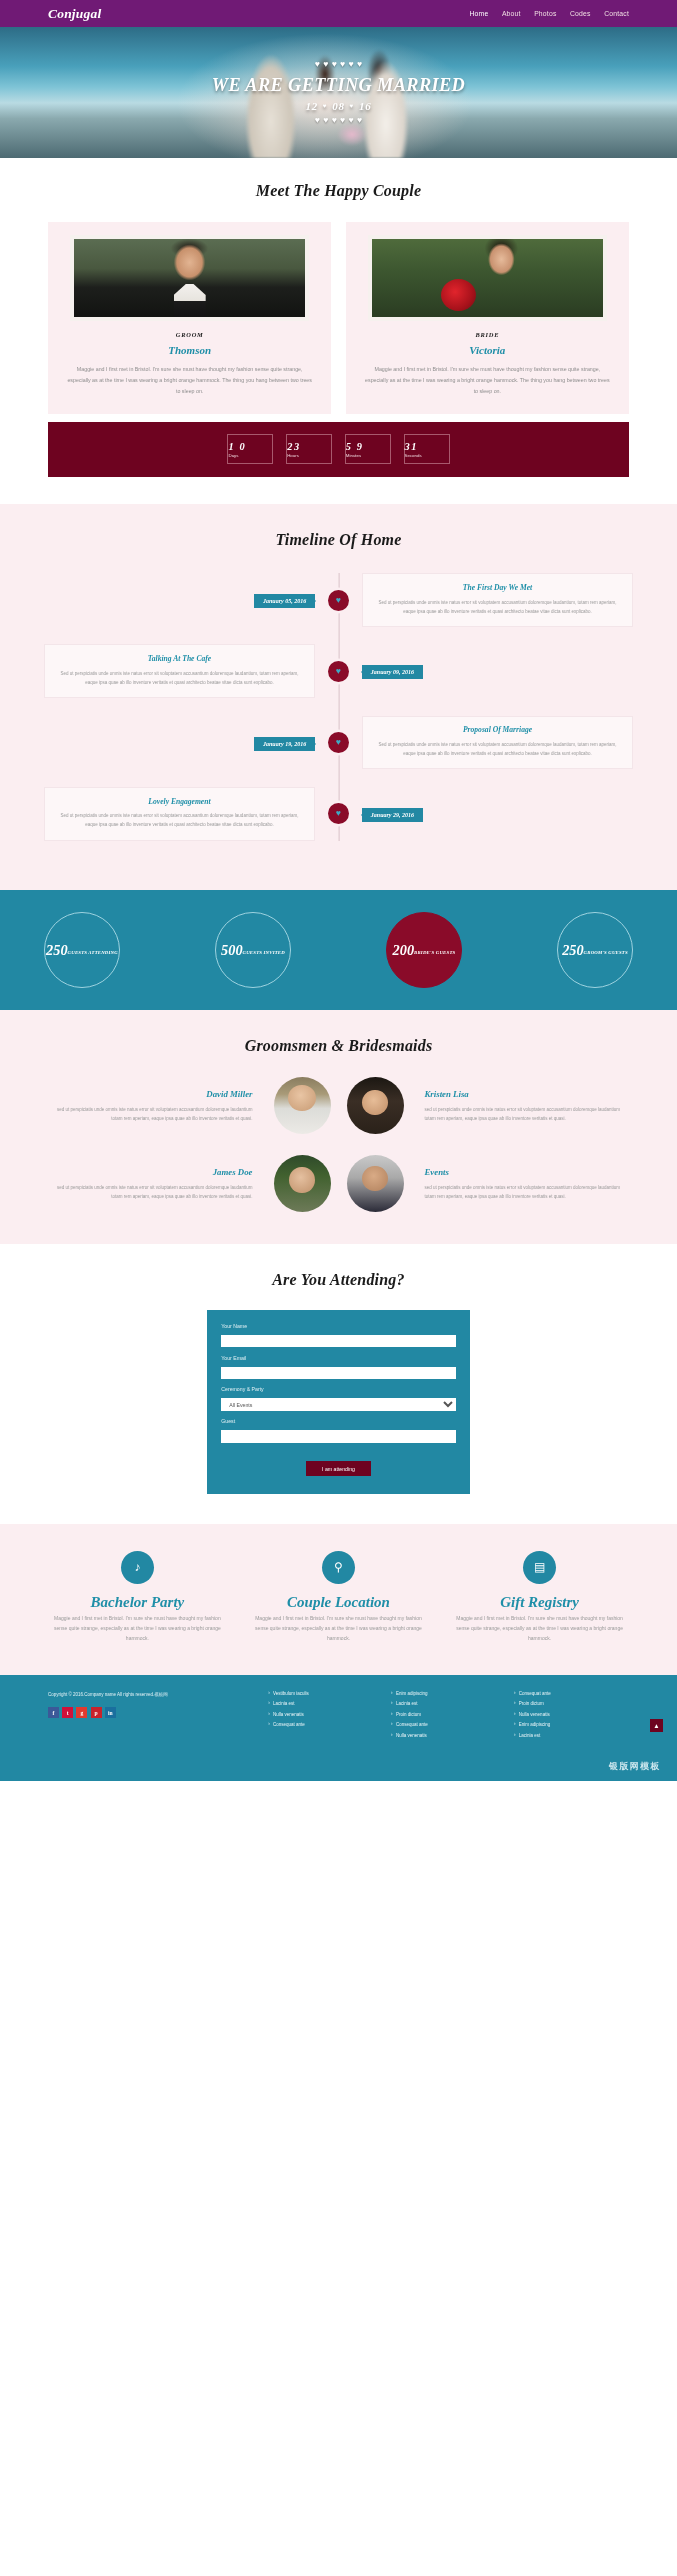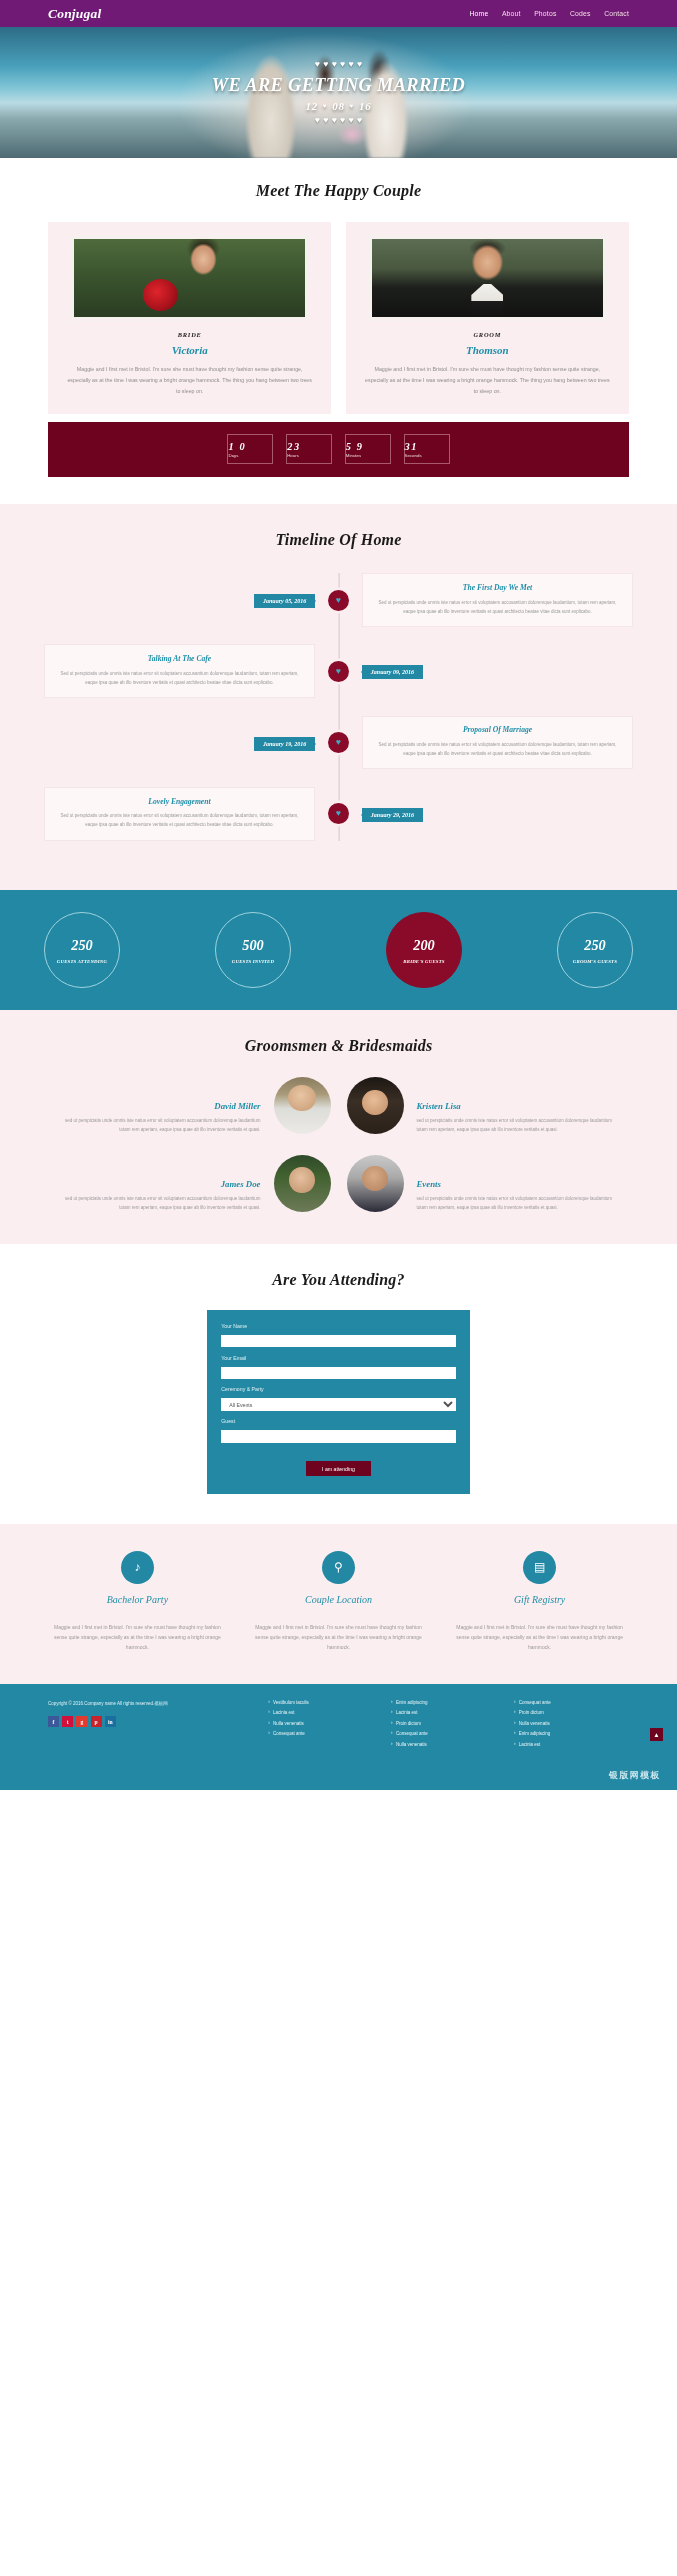--- a/index.html
+++ b/index.html
@@ -280,21 +280,21 @@
     background: #2288a3;
     padding: 22px 44px;
     display: flex;
     justify-content: space-between;
   }
   .stat {
     width: 76px; height: 76px;
     border-radius: 50%;
     border: 0.8px solid #9ed3e0;
     display: flex;
-    flex-direction: column;
+    flex-direction: row;
     align-items: center;
     justify-content: center;
   }
   .stat.filled { background: #8a0b29; border-color: #8a0b29; }
   .stat-num {
     color: #fff;
     font-family: "Liberation Serif", serif;
     font-weight: bold;
     font-style: italic;
     font-size: 14.3px;
@@ -310,21 +310,21 @@
   }
 
   
   .team-sec { background: #fbeef1; padding: 27px 48px 32px; }
   .team-grid {
     display: flex;
     flex-wrap: wrap;
     margin-top: 22px;
     row-gap: 21px;
   }
-  .team-item { width: 50%; display: flex; align-items: flex-end; gap: 13px; padding: 0 8px; }
+  .team-item { width: 50%; display: flex; align-items: center; gap: 21px; padding: 0 8px; }
   .team-txt { flex: 1; }
   .team-txt.r { text-align: right; }
   .team-txt.l { text-align: left; }
   .team-name {
     font-family: "Liberation Serif", serif;
     font-weight: bold;
     font-style: italic;
     font-size: 8.8px;
     color: #1f8fa8;
     margin-bottom: 5.6px;
@@ -387,25 +387,25 @@
   .info-icon {
     width: 33px; height: 33px;
     border-radius: 50%;
     background: #2288a3;
     margin: 0 auto 9.6px;
     display: flex; align-items: center; justify-content: center;
     color: #fff; font-size: 12px; line-height: 1;
   }
   .info-title {
     font-family: "Liberation Serif", serif;
-    font-weight: normal;
-    font-style: italic;
-    font-size: 10px;
+    font-weight: bold;
+    font-style: italic;
+    font-size: 15px;
     color: #1f8fa8;
-    margin-bottom: 17px;
+    margin-bottom: 2px;
   }
   .info-text { font-size: 5px; line-height: 2; color: #9a9a9a; padding: 0 9.6px; }
 
   
   .footer { background: #2288a3; padding: 16px 48px 17.5px; display: flex; gap: 11px; }
   .foot-left { width: 36%; }
   .foot-copy { color: #e4f2f6; font-size: 4.5px; line-height: 1.9; }
   .foot-social { display: flex; gap: 3.2px; margin-top: 8px; }
   .soc {
     width: 11px; height: 11px;
@@ -487,29 +487,29 @@
           <span>♥</span>
           <span>♥</span>
         </div>
     </div>
   </div>
 
   <div class="couple-sec">
     <div class="sec-title">Meet The Happy Couple</div>
     <div class="couple-grid" id="coupleGrid">
   <div class="couple-card">
+    <div class="couple-photo photo-groom"></div>
+    <div class="role">GROOM</div>
+    <div class="cname">Thomson</div>
+    <div class="cbio">Maggie and I first met in Bristol. I'm sure she must have thought my fashion sense quite strange, especially as at the time I was wearing a bright orange hammock. The thing you hang between two trees to sleep on.</div>
+  </div>
+  <div class="couple-card">
     <div class="couple-photo photo-bride"></div>
     <div class="role">BRIDE</div>
     <div class="cname">Victoria</div>
-    <div class="cbio">Maggie and I first met in Bristol. I'm sure she must have thought my fashion sense quite strange, especially as at the time I was wearing a bright orange hammock. The thing you hang between two trees to sleep on.</div>
-  </div>
-  <div class="couple-card">
-    <div class="couple-photo photo-groom"></div>
-    <div class="role">GROOM</div>
-    <div class="cname">Thomson</div>
     <div class="cbio">Maggie and I first met in Bristol. I'm sure she must have thought my fashion sense quite strange, especially as at the time I was wearing a bright orange hammock. The thing you hang between two trees to sleep on.</div>
   </div>
       </div>
   </div>
 
   <div class="countdown-wrap">
     <div class="countdown" id="countdown">
   <div class="cd-box">
     <div class="cd-num">1 0</div>
     <div class="cd-lab">Days</div>

